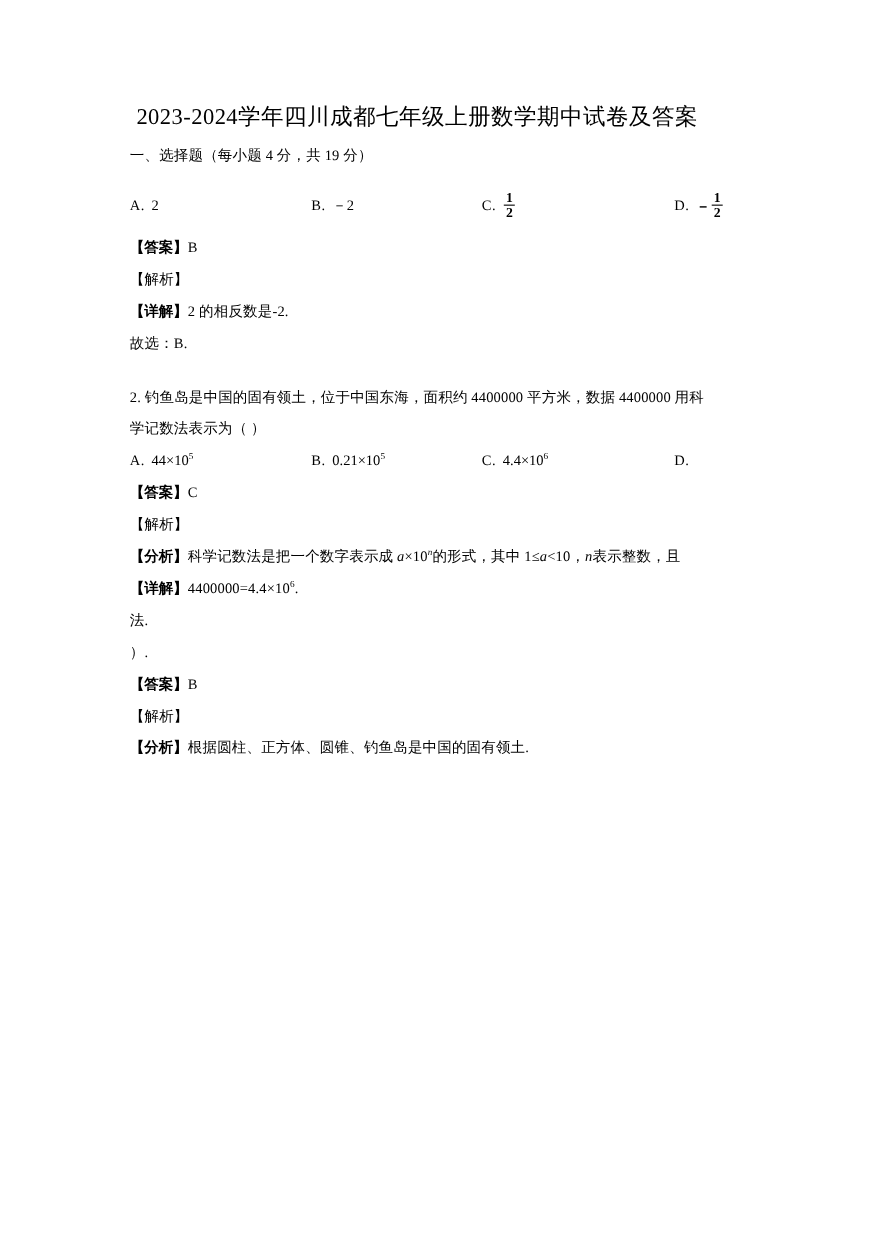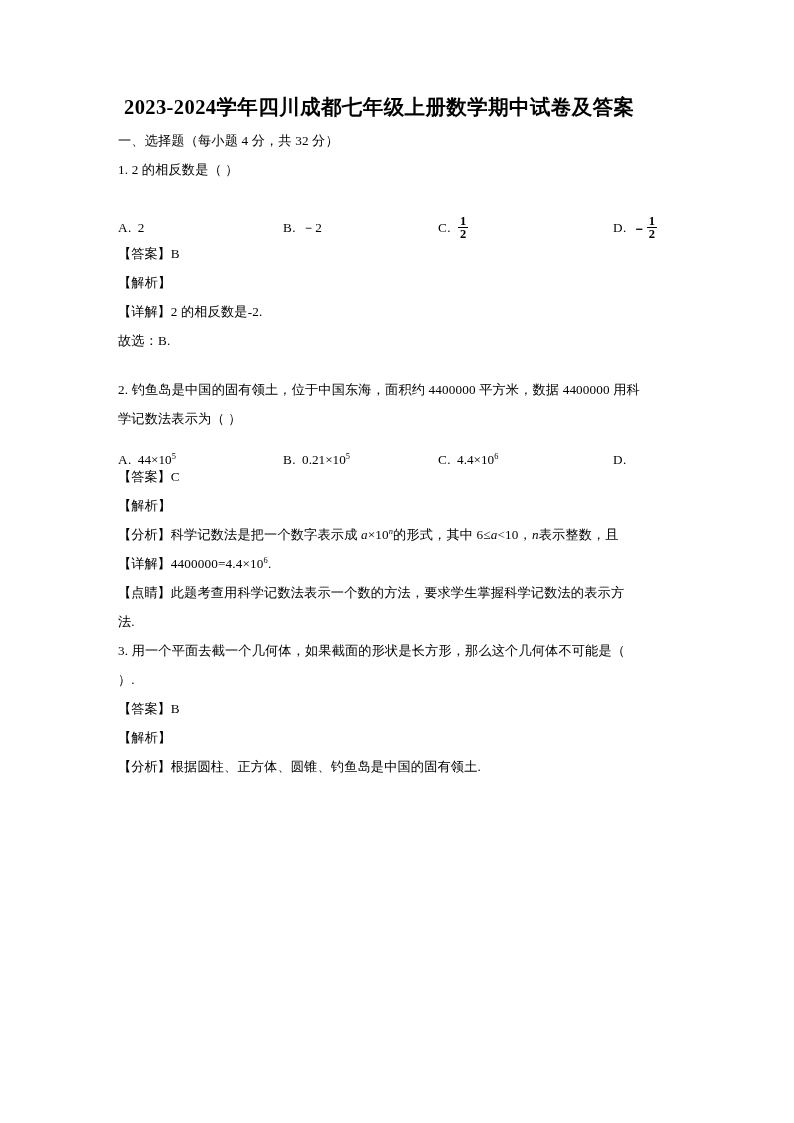--- a/index.html
+++ b/index.html
@@ -24,21 +24,21 @@
   }
   .content {
     position: absolute;
     left: 118px;
     top: 92px;
     width: 564px;
   }
   .doc-title {
     font-size: 20.5px;
     line-height: 30px;
-    font-weight: 700;
+    font-weight: 400;
     margin: 0 0 4px 0;
     letter-spacing: 0.4px;
     text-indent: 6px;
     white-space: nowrap;
     font-family: "Liberation Serif", "DejaVu Serif", serif;
   }
   .line {
     font-size: 13.2px;
     line-height: 29px;
     margin: 0;
@@ -54,21 +54,21 @@
     height: 29px;
     font-size: 13.2px;
     line-height: 29px;
   }
   .opt-row.tall {
     height: 46px;
     line-height: 46px;
   }
   .opt {
     position: absolute;
-    top: 12px;
+    top: 0;
     white-space: nowrap;
   }
   .opt-a { left: 0px; }
   .opt-b { left: 165px; }
   .opt-c { left: 320px; }
   .opt-d { left: 495px; }
   .opt-label {
     font-family: "Liberation Serif", "DejaVu Serif", serif;
     letter-spacing: 0.5px;
   }
@@ -111,36 +111,33 @@
   .mvar {
     font-style: italic;
     font-family: "Liberation Serif", "DejaVu Serif", serif;
   }
   .mono-ans {
     font-family: "Liberation Serif", "DejaVu Serif", serif;
     letter-spacing: 0.4px;
   }
   .brk {
     letter-spacing: 0px;
+    font-weight: bold;
   }
 </style>
 </head>
 <body>
 
 <div class="page">
   <div class="content">
 
     <div class="doc-title">2023-2024学年四川成都七年级上册数学期中试卷及答案</div>
 
-    <div class="line">一、选择题（每小题 4 分，共 32 分）</div>
-
-    <div class="line">
-      <span>1.</span>
-      <span>2 的相反数是（    ）</span>
-    </div>
+    <div class="line">一、选择题（每小题 4 分，共 19 分）</div>
+
 
     <div class="spacer-sm"></div>
 
     <div class="opt-row tall">
       <span class="opt opt-a">
         <span class="opt-label">A.</span><span class="opt-val">2</span>
       </span>
       <span class="opt opt-b">
         <span class="opt-label">B.</span><span class="opt-val">－2</span>
       </span>
@@ -181,33 +178,29 @@
       </span>
     </div>
 
 
     <div class="line">
       <span class="brk">【答案】</span><span class="mono-ans">C</span>
     </div>
     <div class="line">【解析】</div>
 
     <div class="line">
-      <span class="brk">【分析】</span><span>科学记数法是把一个数字表示成 </span><span class="mvar">a</span><span>×10</span><sup class="exp mvar">n</sup><span>的形式，其中 6≤</span><span class="mvar">a</span><span>&lt;10，</span><span class="mvar">n</span><span>表示整数，且</span>
+      <span class="brk">【分析】</span><span>科学记数法是把一个数字表示成 </span><span class="mvar">a</span><span>×10</span><sup class="exp mvar">n</sup><span>的形式，其中 1≤</span><span class="mvar">a</span><span>&lt;10，</span><span class="mvar">n</span><span>表示整数，且</span>
     </div>
 
     <div class="line">
       <span class="brk">【详解】</span><span>4400000=4.4×10</span><sup class="exp">6</sup><span>.</span>
     </div>
 
-    <div class="line">
-      <span class="brk">【点睛】</span><span>此题考查用科学记数法表示一个数的方法，要求学生掌握科学记数法的表示方</span>
-    </div>
     <div class="line">法.</div>
 
-    <div class="line">3. 用一个平面去截一个几何体，如果截面的形状是长方形，那么这个几何体不可能是（</div>
     <div class="line">）.</div>
 
 
     <div class="line">
       <span class="brk">【答案】</span><span class="mono-ans">B</span>
     </div>
     <div class="line">【解析】</div>
     <div class="line">
       <span class="brk">【分析】</span><span>根据圆柱、正方体、圆锥、钓鱼岛是中国的固有领土.</span>
     </div>

